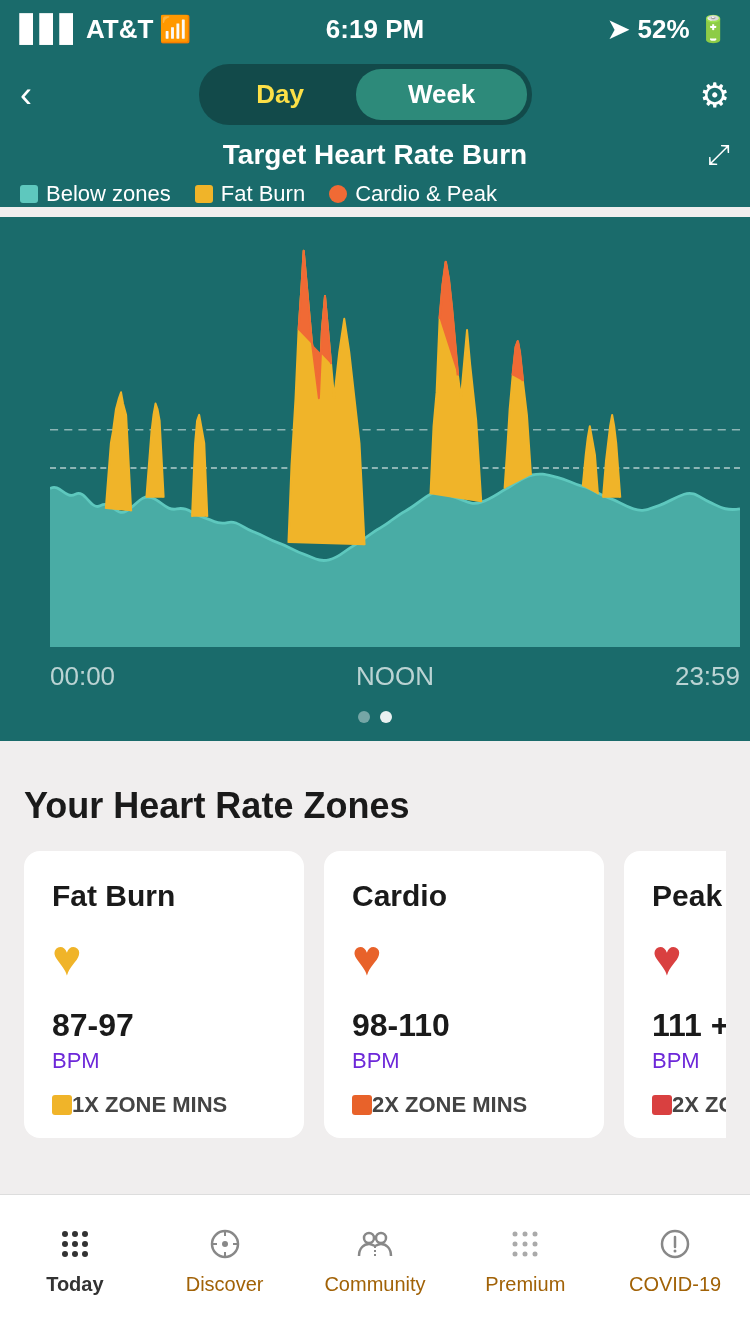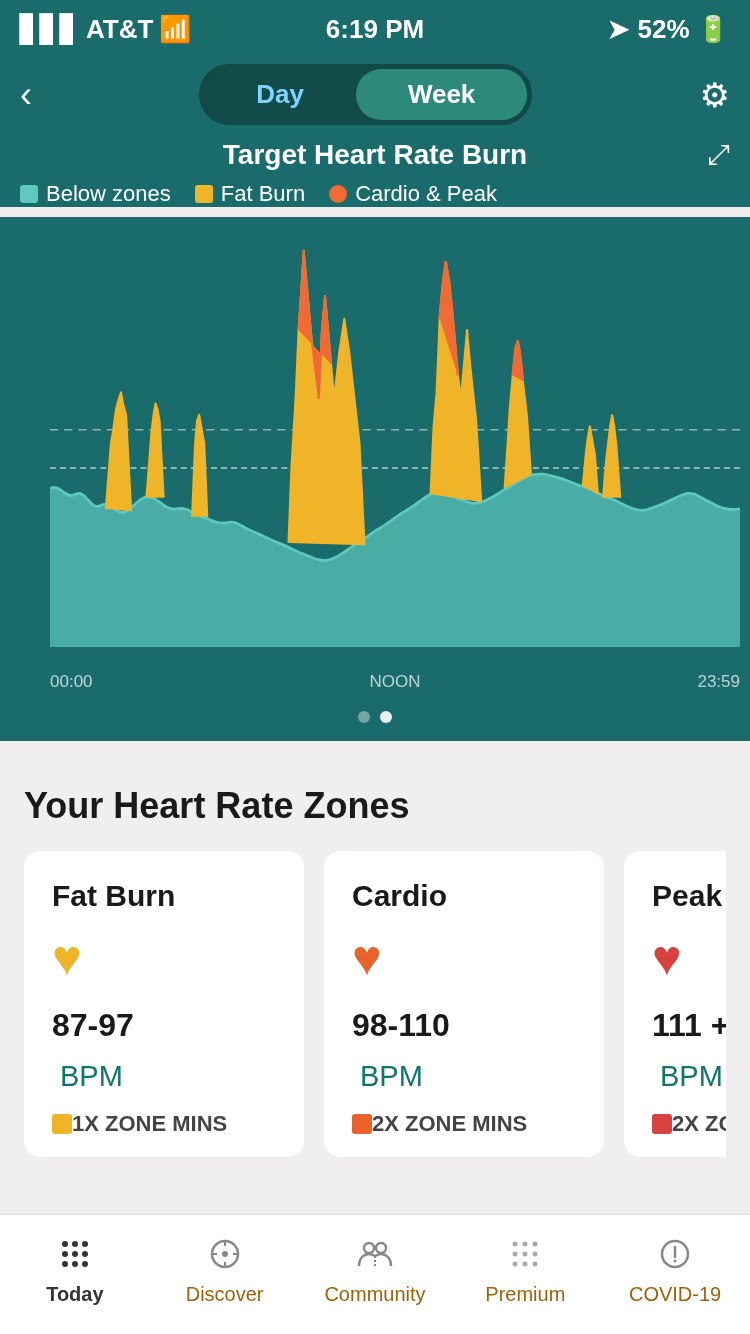--- a/index.html
+++ b/index.html
@@ -60,21 +60,21 @@
       font-size: 26px;
       font-weight: 600;
       cursor: pointer;
     }
     .toggle-btn.active {
       background: #2d8a7a;
       color: white;
     }
     .toggle-btn.inactive {
       background: transparent;
-      color: #7dd3fc;
+      color: #fde047;
       text-align: right;
     }
     .gear-btn {
       color: white;
       font-size: 34px;
       background: none;
       border: none;
       cursor: pointer;
     }
     .chart-title-row {
@@ -144,21 +144,21 @@
       bottom: 50px;
     }
     .chart-x-labels {
       position: absolute;
       bottom: 5px;
       left: 50px;
       right: 10px;
       display: flex;
       justify-content: space-between;
       color: rgba(255,255,255,0.7);
-      font-size: 17px;
+      font-size: 26px;
     }
     .dashed-line {
       position: absolute;
       left: 50px;
       right: 10px;
       border-top: 2px dashed rgba(255,255,255,0.5);
     }
     .page-dots {
       display: flex;
       justify-content: center;
@@ -206,27 +206,26 @@
     }
     .heart-icon {
       font-size: 50px;
       margin-bottom: 20px;
       display: block;
     }
     .bpm-range {
       font-size: 32px;
       font-weight: 700;
       color: #1a1a1a;
-      margin-bottom: 16px;
+      margin-bottom: 4px;
     }
     .bpm-label {
-      font-size: 29px;
-      color: #0f766e;
+      font-size: 22px;
+      color: #6d28d9;
       margin-bottom: 18px;
-      margin-left: 8px;
     }
     .zone-mins {
       display: flex;
       align-items: center;
       font-size: 22px;
       font-weight: 600;
       color: #444;
     }
     .zone-mins-dot {
       width: 20px;
@@ -238,21 +237,21 @@
     .bottom-nav {
       position: fixed;
       bottom: 0;
       width: 750px;
       background: white;
       border-top: 1px solid #ddd;
       display: flex;
       justify-content: space-around;
       align-items: center;
       padding: 14px 0 20px;
-      height: 120px;
+      height: 140px;
     }
     .nav-item {
       display: flex;
       flex-direction: column;
       align-items: center;
       gap: 6px;
       cursor: pointer;
       min-width: 100px;
     }
     .nav-icon {

